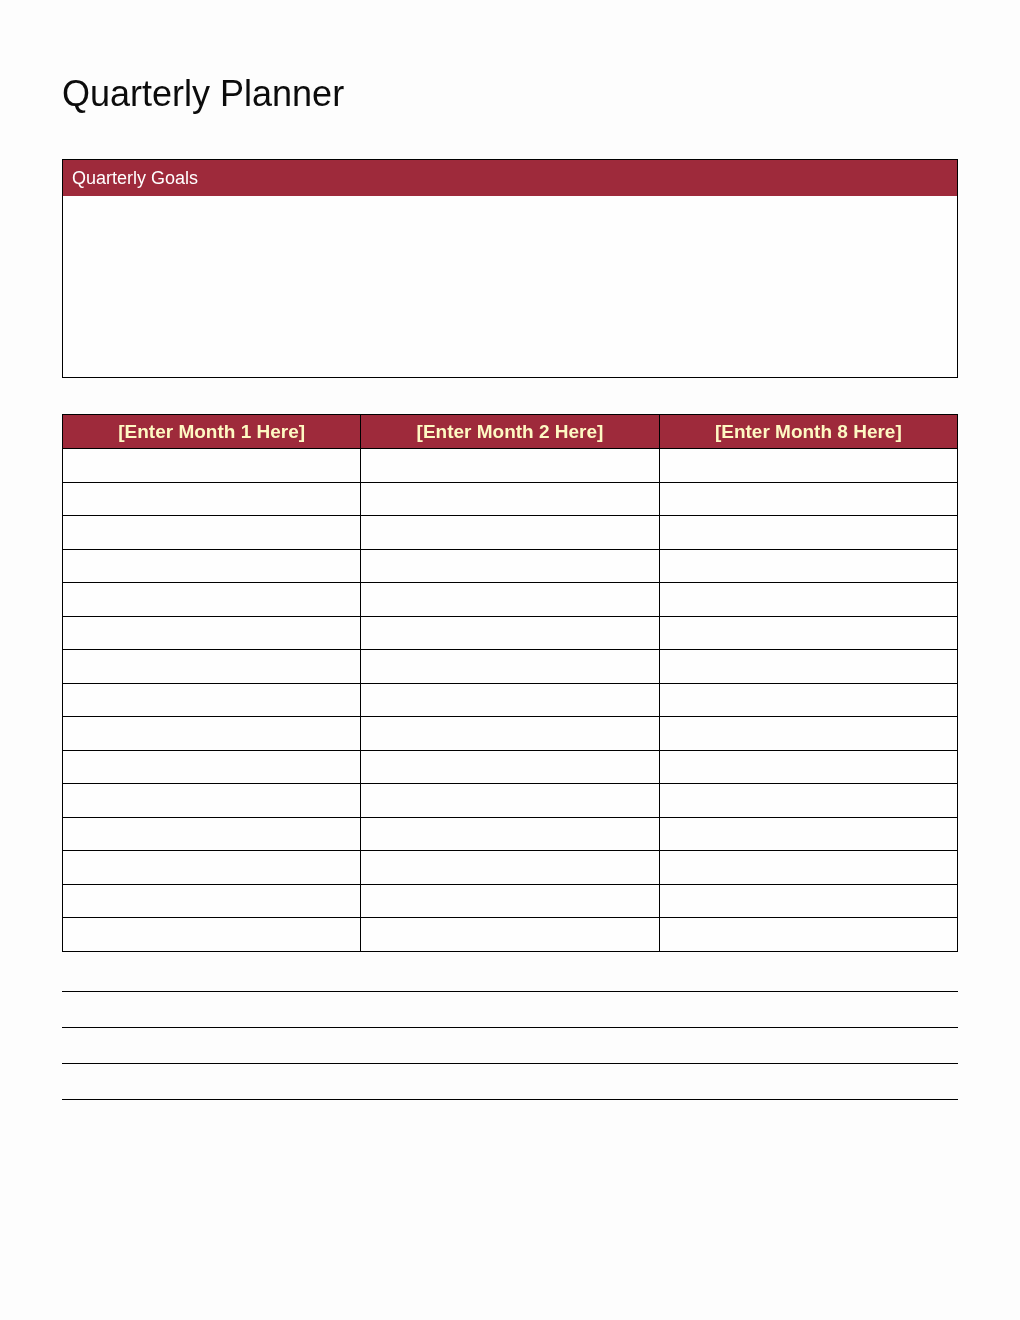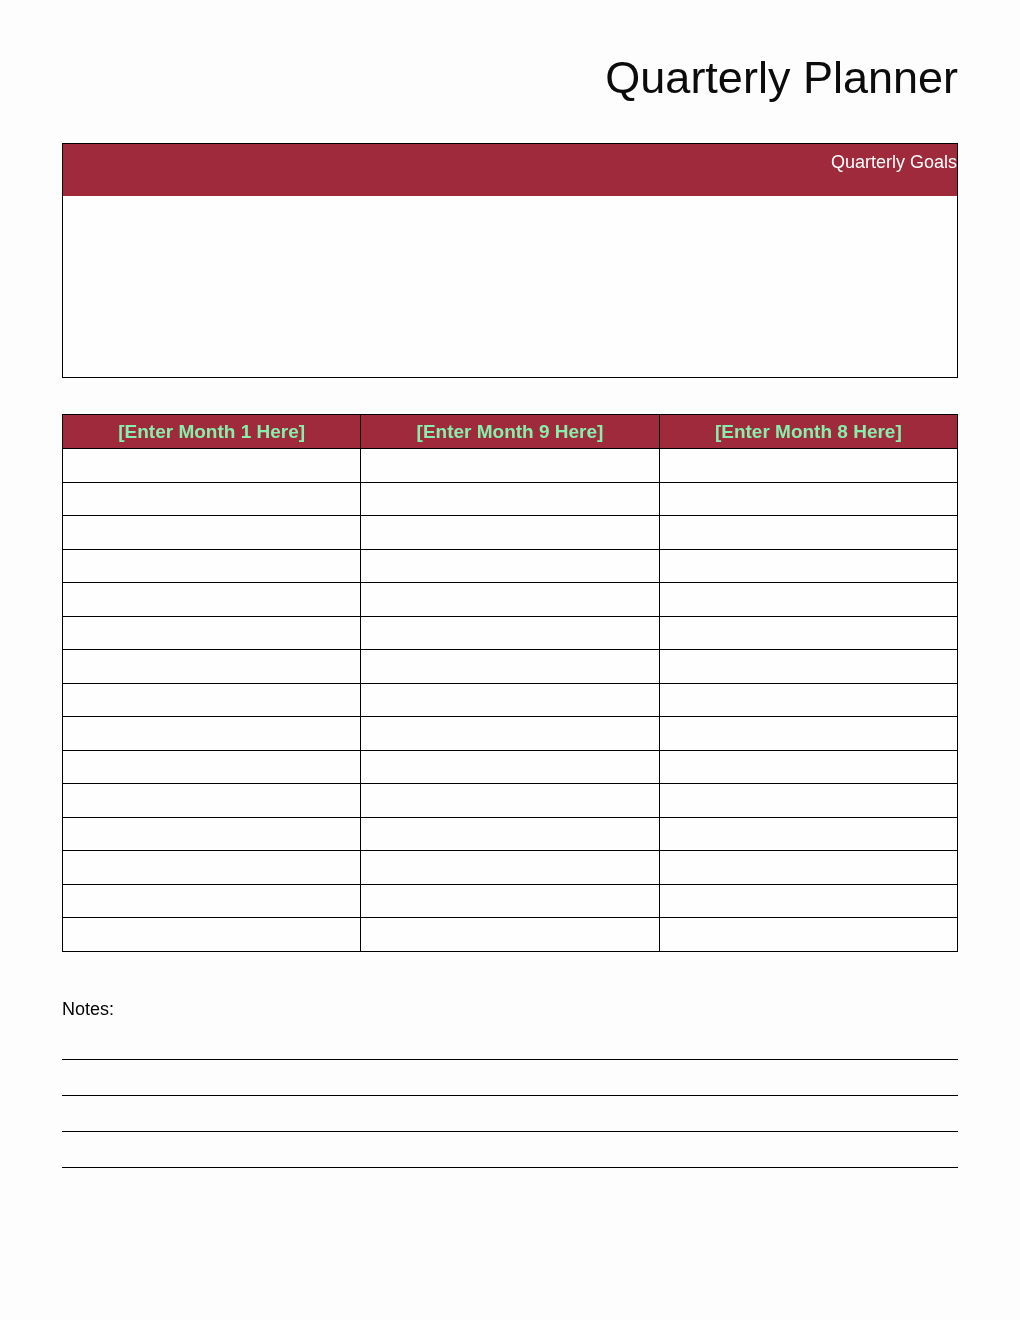--- a/index.html
+++ b/index.html
@@ -18,56 +18,55 @@
     font-family: "Liberation Sans", sans-serif;
     color: #000;
   }
   .page {
     width: 1020px;
     height: 1320px;
     padding: 0 62px;
     overflow: hidden;
   }
   .title {
-    margin-top: 52px;
-    text-align: right;
-    font-size: 45px;
+    margin-top: 68px;
+    text-align: left;
+    font-size: 36px;
     line-height: 52px;
     font-weight: 400;
     color: #0c0c0c;
     letter-spacing: 0px;
   }
   
   .goals {
     margin-top: 39px;
     border: 1px solid #000;
   }
   .goals-header {
     background: var(--accent);
     color: #fff;
     font-size: 18px;
-    height: 52px;
+    height: 36px;
     line-height: 36px;
     padding-left: 9px;
-    text-align: right;
   }
   .goals-body {
     height: 181px;
     background: #fefefe;
   }
   
   .months-table {
     margin-top: 36px;
     width: 100%;
     border-collapse: collapse;
     table-layout: fixed;
   }
   .months-table th {
     background: var(--accent);
-    color: #86efac;
+    color: #fef9c3;
     font-weight: 700;
     font-size: 19px;
     height: 34px;
     border: 1px solid #000;
     text-align: center;
     padding: 0;
   }
   .months-table td {
     height: 33.5px;
     border: 1px solid #000;
@@ -104,21 +103,21 @@
 
   <div class="goals">
     <div class="goals-header">Quarterly Goals</div>
     <div class="goals-body"></div>
   </div>
 
   <table class="months-table">
     <thead>
       <tr>
         <th>[Enter Month 1 Here]</th>
-        <th>[Enter Month 9 Here]</th>
+        <th>[Enter Month 2 Here]</th>
         <th>[Enter Month 8 Here]</th>
       </tr>
     </thead>
     <tbody>
         <tr>
           <td></td>
           <td></td>
           <td></td>
         </tr>
         <tr>
@@ -187,21 +186,20 @@
           <td></td>
         </tr>
         <tr>
           <td></td>
           <td></td>
           <td></td>
         </tr>
       </tbody>
   </table>
 
-  <div class="notes-label">Notes:</div>
 
   <div>
       <div class="note-line first"></div>
       <div class="note-line"></div>
       <div class="note-line"></div>
       <div class="note-line"></div>
     </div>
 
 
 </div>

